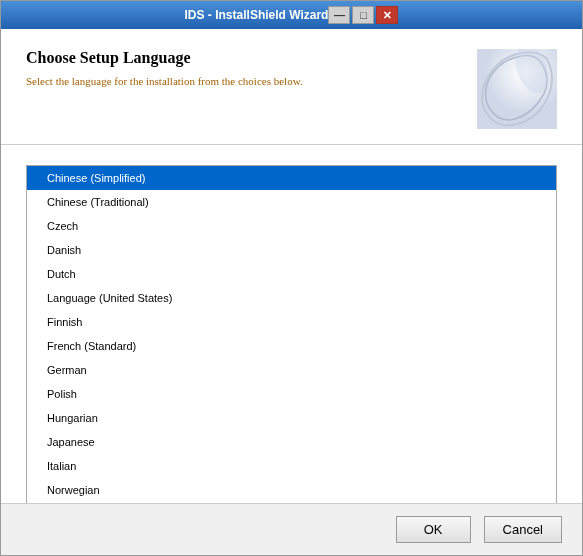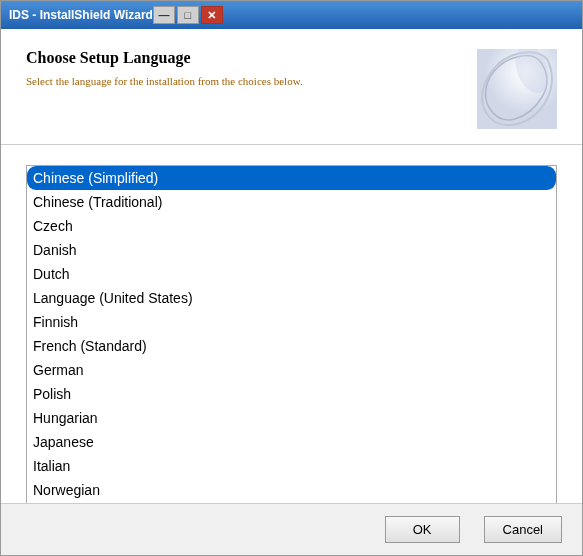--- a/index.html
+++ b/index.html
@@ -28,21 +28,21 @@
       display: flex;
       flex-direction: column;
     }
 
     .title-bar {
       background: linear-gradient(to bottom, #4a90d9, #2060b0);
       color: white;
       padding: 3px 8px;
       display: flex;
       align-items: center;
-      justify-content: flex-start;
+      justify-content: center;
       height: 28px;
       flex-shrink: 0;
     }
 
     .title-bar-text {
       font-size: 12px;
       font-weight: bold;
     }
 
     .title-bar-buttons {
@@ -147,40 +147,39 @@
       background: #f0f0f0;
       border-left: 1px solid #ccc;
     }
 
     .listbox::-webkit-scrollbar-thumb {
       background: #c0c0c0;
       border: 1px solid #999;
     }
 
     .list-item {
-      padding: 2px 6px;
+      padding: 2px 20px;
       cursor: pointer;
       white-space: nowrap;
-      font-size: 14px;
+      font-size: 11px;
       color: #000;
       line-height: 20px;
-      border-radius: 9px;
     }
 
     .list-item.selected {
       background: #0066cc;
       color: white;
     }
 
     .bottom-bar {
       background: #f0f0f0;
       padding: 12px 20px;
       display: flex;
       justify-content: flex-end;
-      gap: 24px;
+      gap: 13px;
       border-top: 1px solid #ccc;
       flex-shrink: 0;
     }
 
     .btn {
       padding: 5px 18px;
       font-size: 13px;
       border: 1px solid #999;
       background: linear-gradient(to bottom, #f8f8f8, #e0e0e0);
       cursor: pointer;

